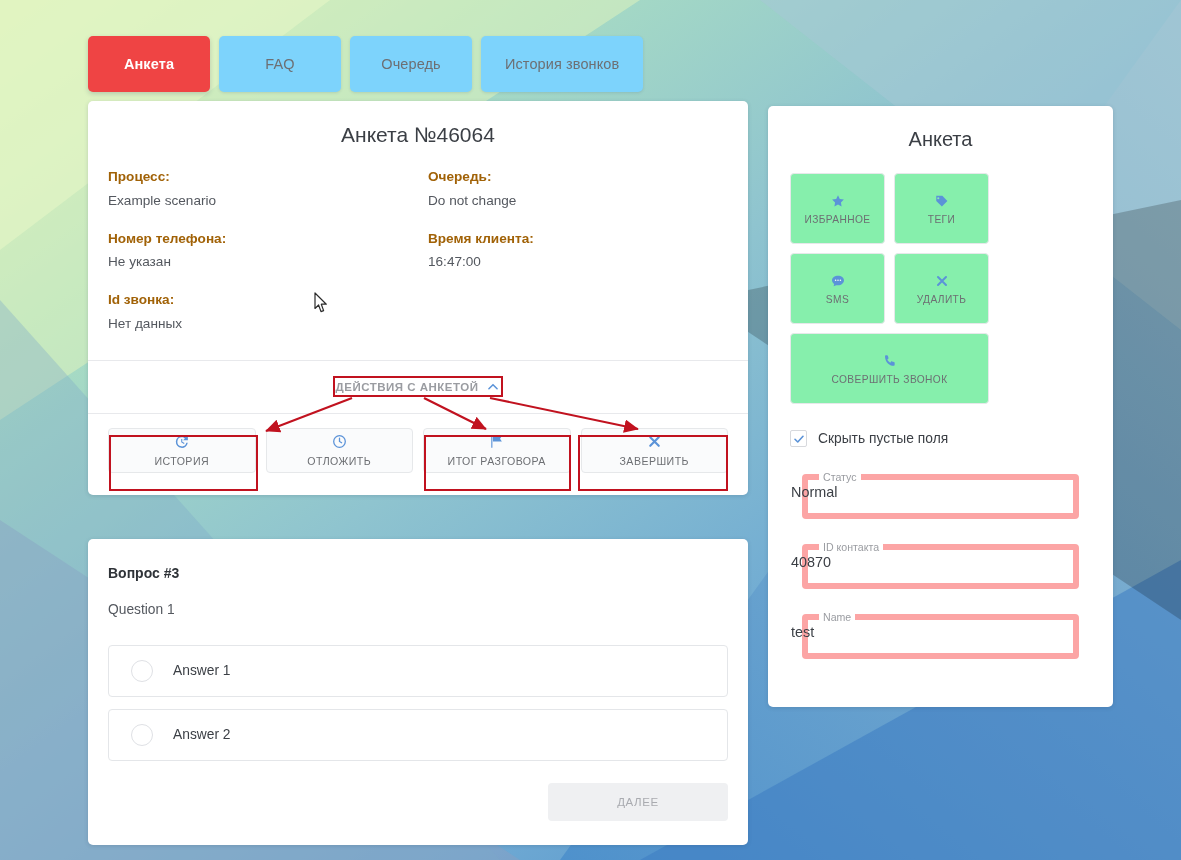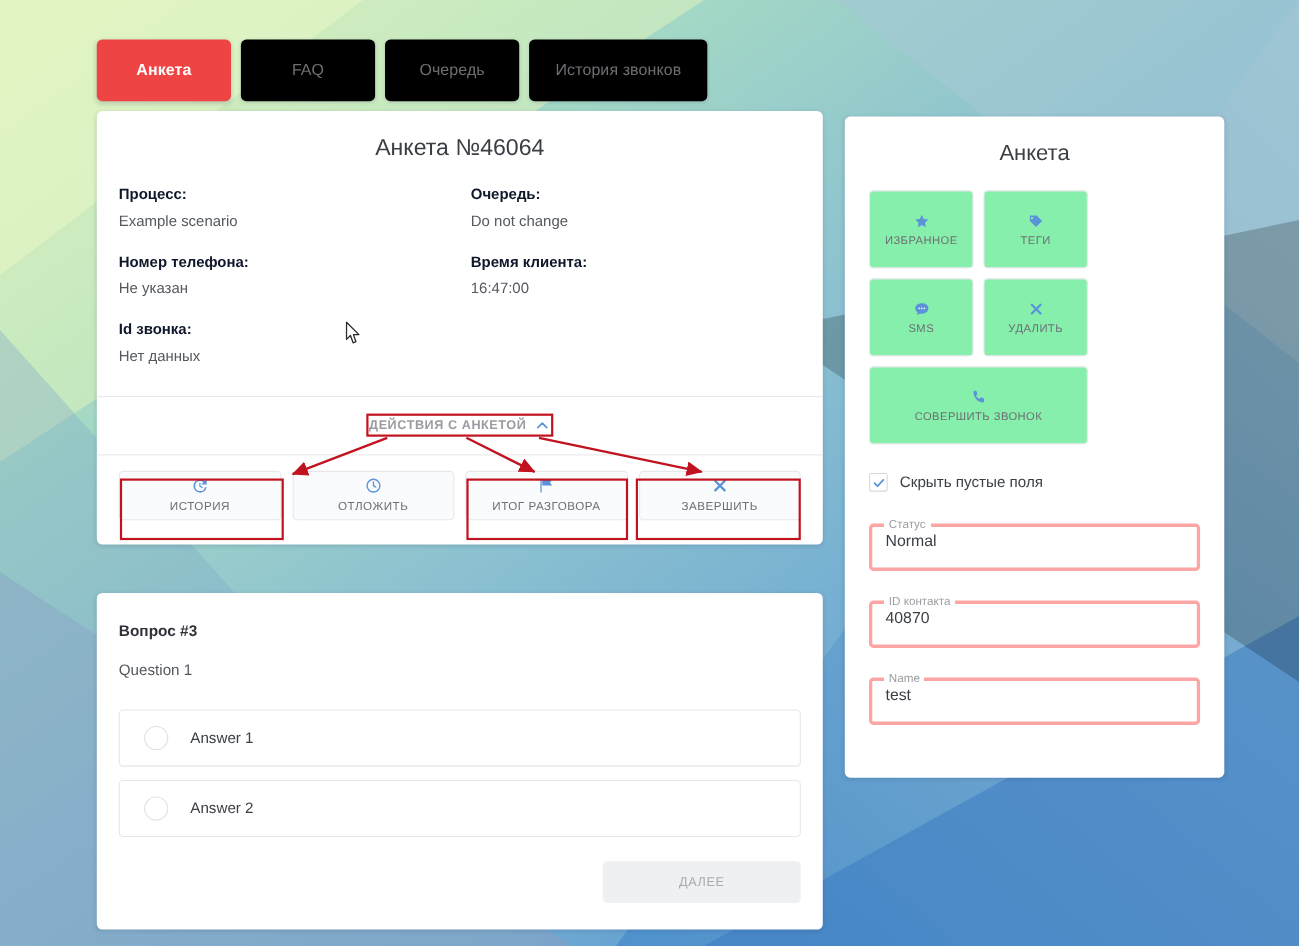--- a/index.html
+++ b/index.html
@@ -42,21 +42,21 @@
   .col-right { width: 345px; flex: 0 0 345px; margin-top: 70px; }
 
   
   .tabs {
     display: flex;
     gap: 9px;
     height: 56px;
     margin-bottom: 9px;
   }
   .tab {
-    background: #000000;
+    background: #7dd3fc;
     border-radius: 5px;
     display: flex;
     align-items: center;
     justify-content: center;
     font-size: 14.5px;
     color: #6d6f73;
     padding: 0 24px;
     min-width: 122px;
     box-shadow: 0 1px 3px rgba(40,60,90,0.14);
     cursor: pointer;
@@ -91,21 +91,21 @@
     display: grid;
     grid-template-columns: 1fr 1fr;
     column-gap: 20px;
     row-gap: 0;
     padding: 0 20px 0 20px;
   }
   .info-block { margin-bottom: 14px; }
   .info-label {
     font-size: 13.6px;
     font-weight: bold;
-    color: #0f172a;
+    color: #a16207;
     line-height: 1.75;
   }
   .info-value {
     font-size: 13.6px;
     color: #54585f;
     line-height: 1.75;
   }
   .info-spacer { height: 10px; }
 
   .divider { height: 1px; background: #e8e9ec; width: 100%; }
@@ -234,35 +234,35 @@
     width: 17px; height: 17px; flex: 0 0 17px;
     border: 1px solid #d7d9dd; border-radius: 2px;
     background: #fff;
     display: flex; align-items: center; justify-content: center;
   }
   .chk-lb { font-size: 13.8px; color: #3b3f45; }
 
   
   .field { position: relative; margin-bottom: 22px; }
   .field fieldset {
-    border: 3px solid #fca5a5;
+    border: 6px solid #fca5a5;
     border-radius: 4px;
     padding: 0 9px;
-    margin: 0;
+    margin: 12px;
     height: 48px;
   }
   .field legend {
     font-size: 10.6px;
     color: #9a9ca1;
     padding: 0 4px;
     margin-left: 2px;
   }
   .field .fval {
     position: absolute;
-    left: 15px; top: 13px;
+    left: 1px; top: 13px;
     font-size: 14.4px;
     color: #3b3f45;
   }
 
   
   #anno { position: absolute; inset: 0; z-index: 20; pointer-events: none; }
   .hl {
     position: absolute;
     border: 2.5px solid #c1121f;
     z-index: 21;

